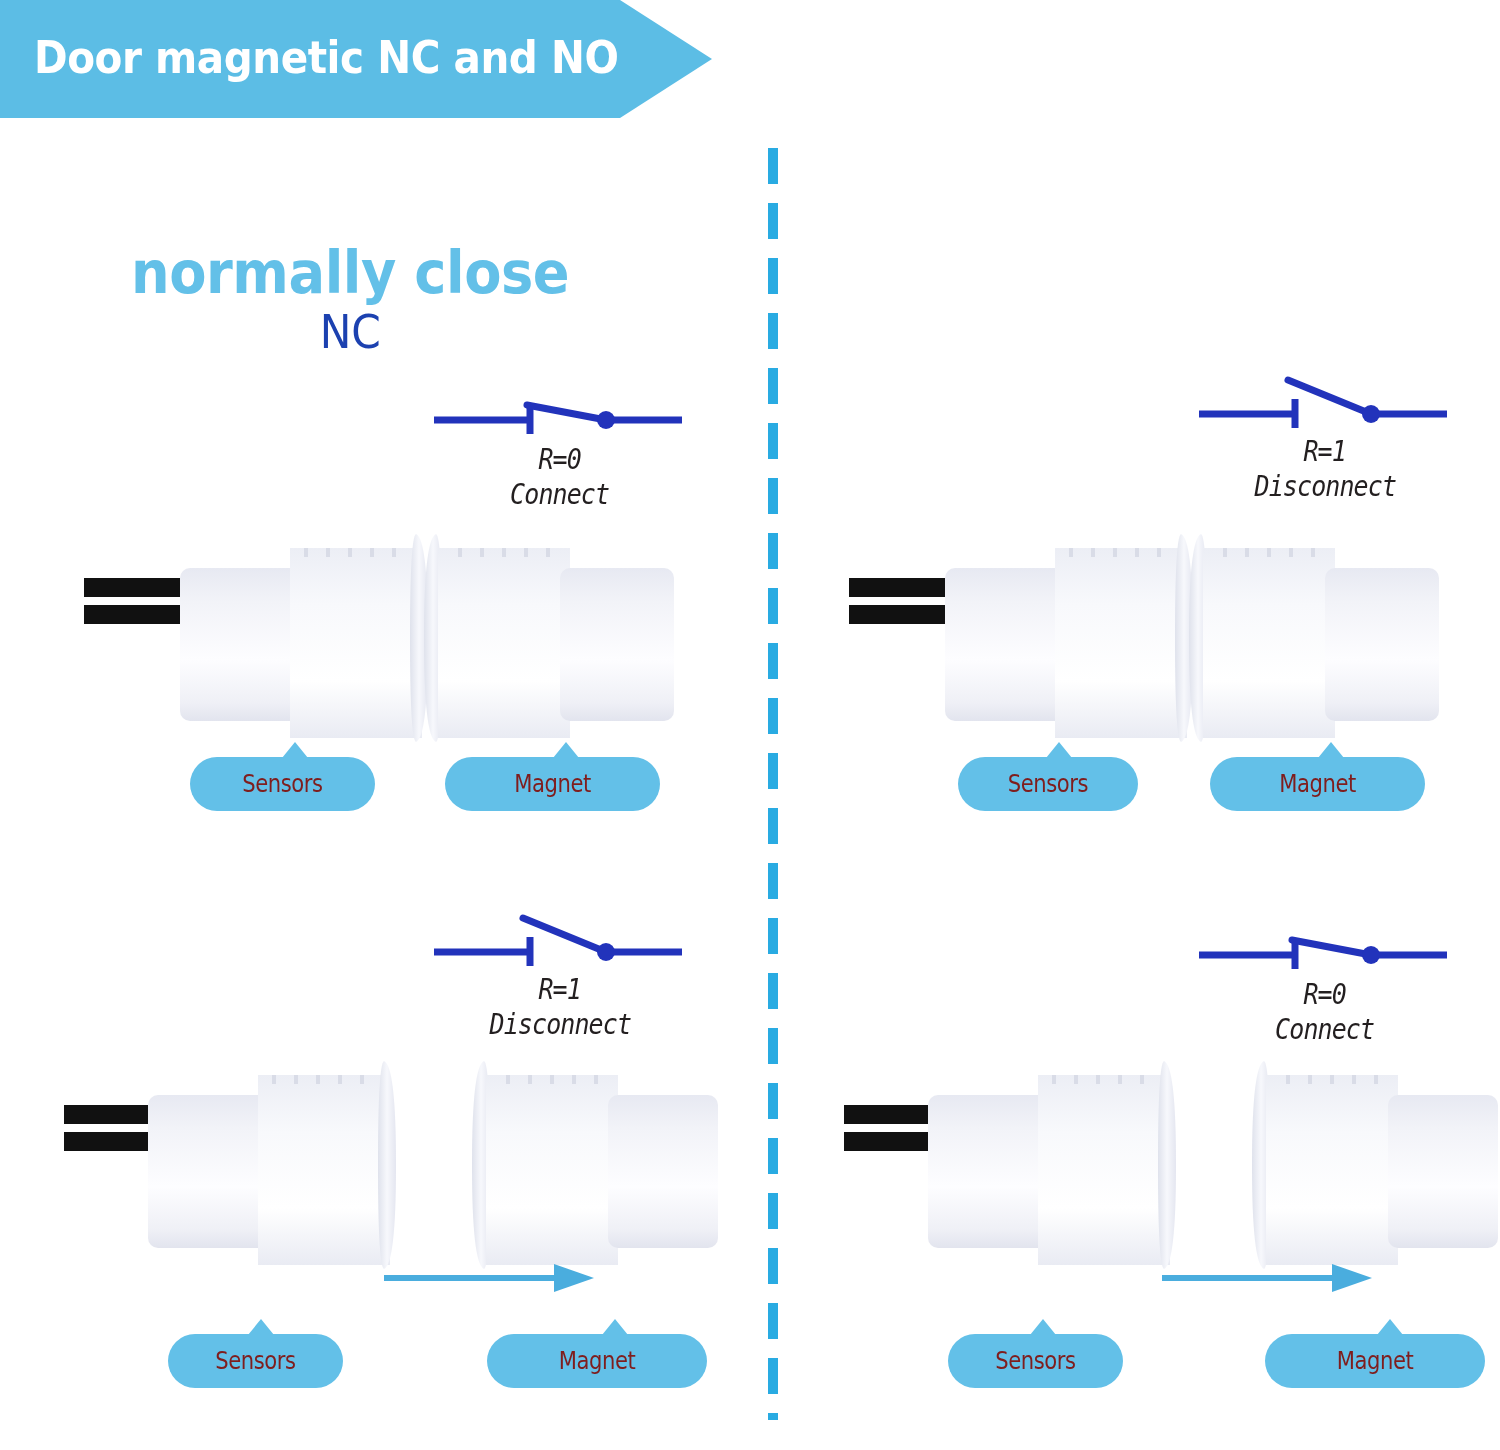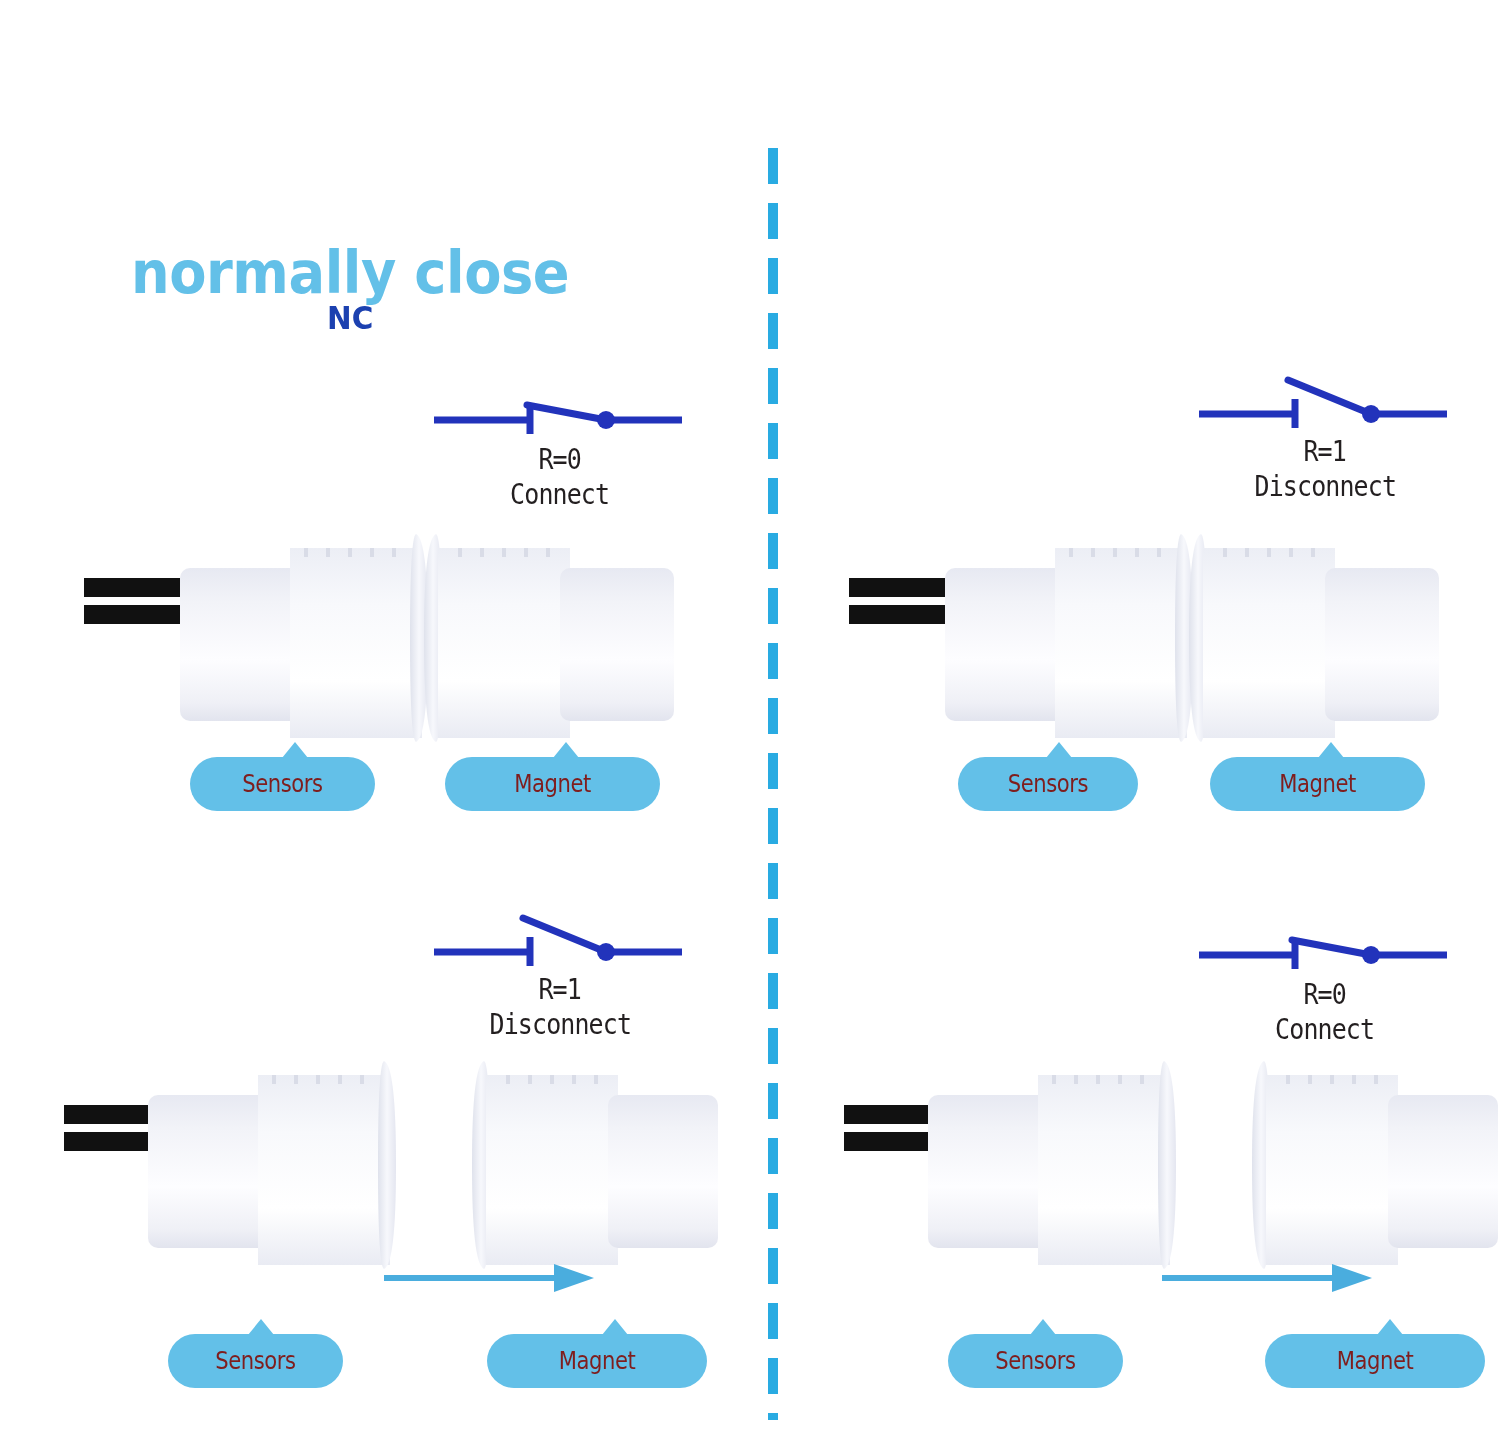--- a/index.html
+++ b/index.html
@@ -84,23 +84,24 @@
     line-height: 1.0;
     letter-spacing: -0.5px;
   }
   .head-main span {
     display: inline-block;
     transform: scaleX(0.92);
   }
   .head-abbr {
     color: #1C41B0;
     font-family: "DejaVu Sans", sans-serif;
-    font-size: 32px;
-    font-weight: 700;
+    font-size: 46px;
+    font-weight: 400;
     line-height: 1.05;
+    margin-top: 6px;
     letter-spacing: 0px;
   }
   .head-abbr span {
     display: inline-block;
     transform: scaleX(0.92);
   }
 
   
   .switch-block {
     position: absolute;
@@ -108,20 +109,21 @@
   }
   .switch-svg { display: block; }
   .switch-caption {
     text-align: center;
     color: #231F20;
     font-family: "DejaVu Sans Mono", monospace;
     font-size: 29px;
     line-height: 1.22;
     margin-top: 2px;
     letter-spacing: -1px;
+    font-style: italic;
   }
   .switch-caption div span {
     display: inline-block;
     transform: scaleX(0.86);
   }
 
   
   .device {
     position: absolute;
   }
@@ -157,20 +159,24 @@
     border-left: 13px solid transparent;
     border-right: 13px solid transparent;
     border-bottom: 16px solid #63C0E8;
   }
 </style>
 </head>
 <body>
 
 <div id="page">
 
+  <div class="banner">
+    <div class="banner-shape"></div>
+    <div class="banner-text"><span>Door magnetic NC and NO</span></div>
+  </div>
 
   <div class="divider"></div>
 
   <div class="col-head left">
     <div class="head-main"><span>normally close</span></div>
     <div class="head-abbr"><span>NC</span></div>
   </div>
 
   <div class="col-head right">
   </div>

